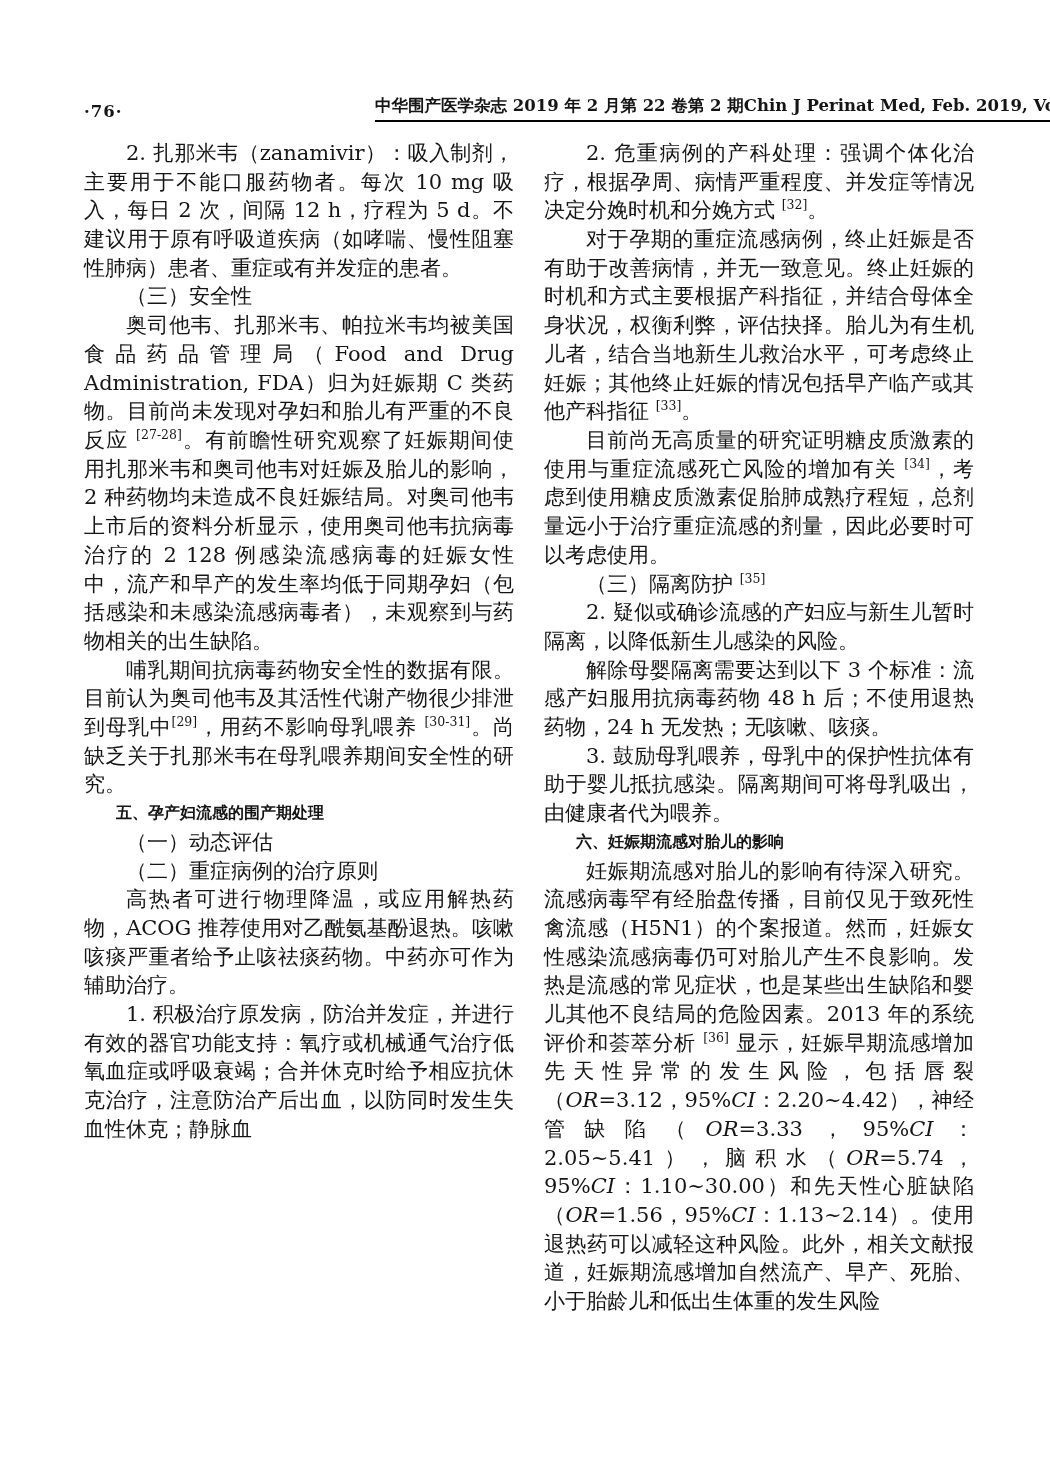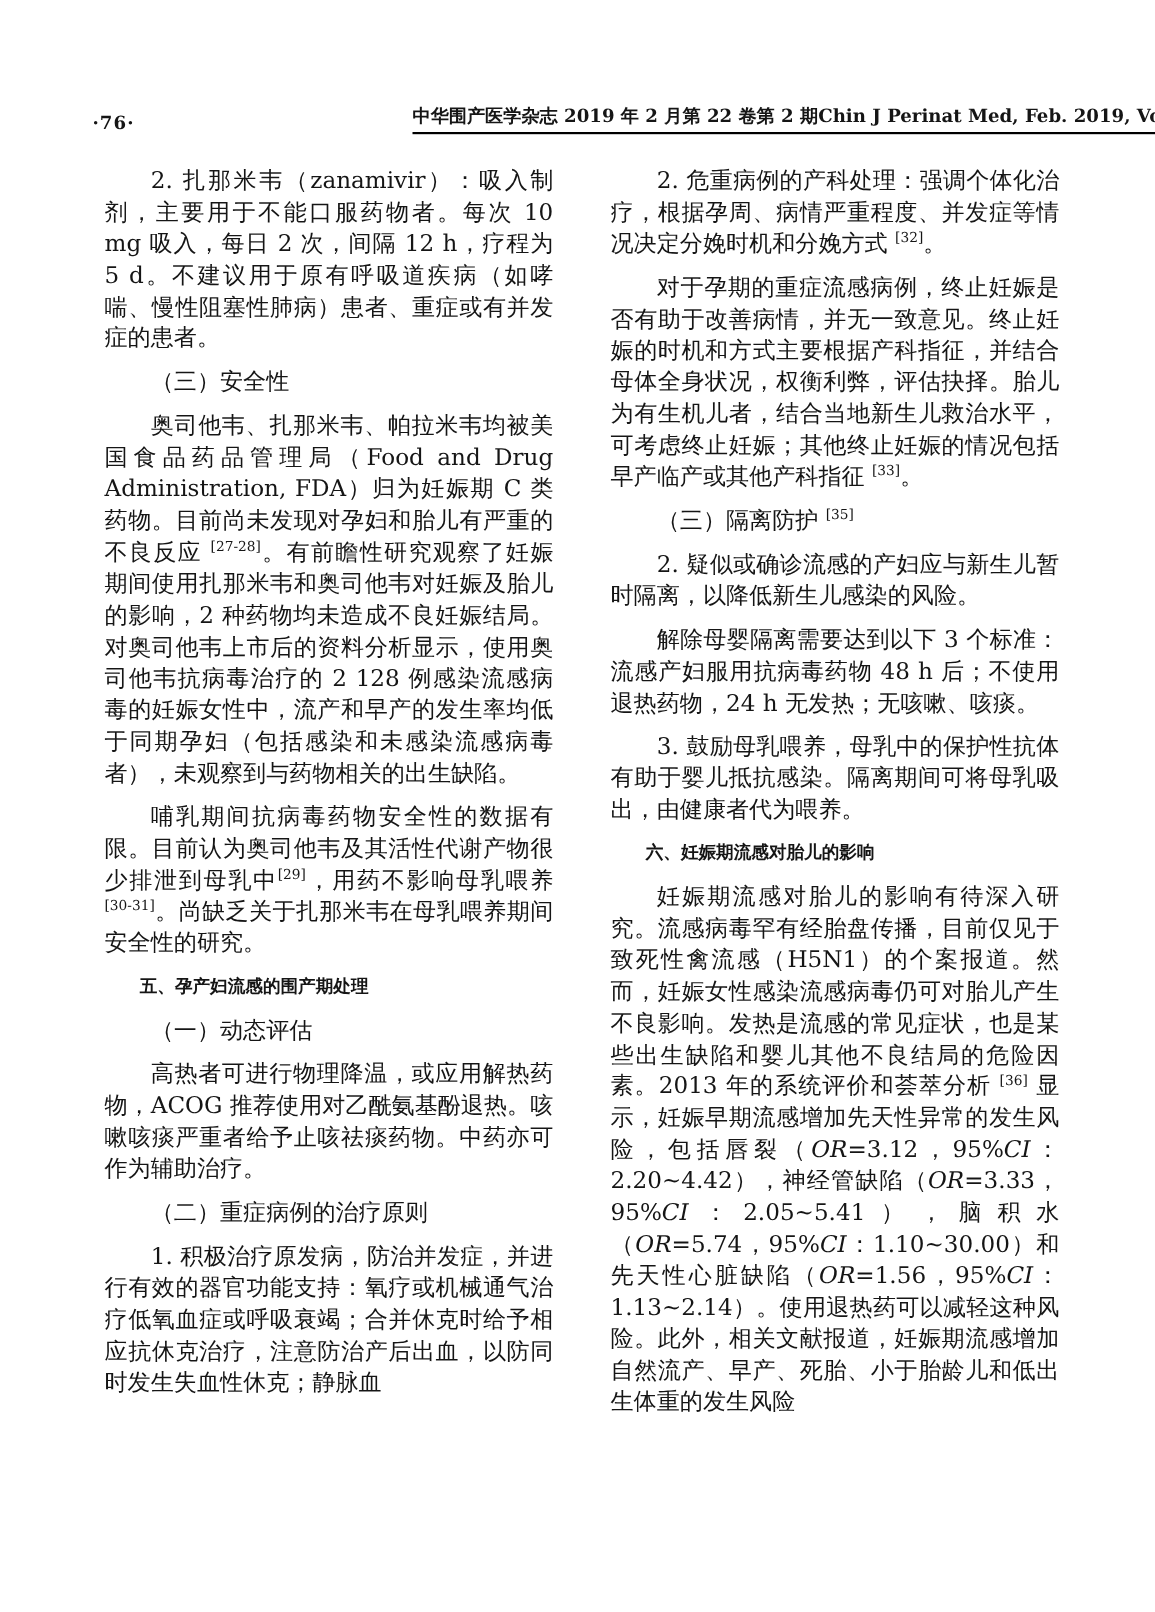--- a/index.html
+++ b/index.html
@@ -48,21 +48,21 @@
     margin-top: 17px;
   }
   .col {
     width: 430px;
     flex: none;
     font-size: 21px;
     line-height: 28.7px;
     text-align: justify;
     text-justify: inter-character;
   }
-  .col p { margin: 11px; }
+  .col p { margin: 0; }
   .indent { text-indent: 2em; }
   .heading {
     font-family: "DejaVu Sans", "Liberation Sans", sans-serif;
     font-weight: bold;
     font-size: 16px;
   }
   sup {
     font-size: 12.5px;
     line-height: 0;
     vertical-align: super;
@@ -81,27 +81,28 @@
     </span>
   </div>
   <div class="columns">
     <div class="col">
         <p class="body indent"><span>2. 扎那米韦（zanamivir）：吸入制剂，主要用于不能口服药物者。每次 10 mg 吸入，每日 2 次，间隔 12 h，疗程为 5 d。不建议用于原有呼吸道疾病（如哮喘、慢性阻塞性肺病）患者、重症或有并发症的患者。</span></p>
         <p class="body indent"><span>（三）安全性</span></p>
         <p class="body indent"><span>奥司他韦、扎那米韦、帕拉米韦均被美国食品药品管理局（Food and Drug Administration, FDA）归为妊娠期 C 类药物。目前尚未发现对孕妇和胎儿有严重的不良反应 </span><sup>[27-28]</sup><span>。有前瞻性研究观察了妊娠期间使用扎那米韦和奥司他韦对妊娠及胎儿的影响，2 种药物均未造成不良妊娠结局。对奥司他韦上市后的资料分析显示，使用奥司他韦抗病毒治疗的 2 128 例感染流感病毒的妊娠女性中，流产和早产的发生率均低于同期孕妇（包括感染和未感染流感病毒者），未观察到与药物相关的出生缺陷。</span></p>
         <p class="body indent"><span>哺乳期间抗病毒药物安全性的数据有限。目前认为奥司他韦及其活性代谢产物很少排泄到母乳中</span><sup>[29]</sup><span>，用药不影响母乳喂养 </span><sup>[30-31]</sup><span>。尚缺乏关于扎那米韦在母乳喂养期间安全性的研究。</span></p>
         <p class="heading indent"><span>五、孕产妇流感的围产期处理</span></p>
         <p class="body indent"><span>（一）动态评估</span></p>
+        <p class="body indent"><span>（二）重症病例的治疗原则</span></p>
         <p class="body indent"><span>高热者可进行物理降温，或应用解热药物，ACOG 推荐使用对乙酰氨基酚退热。咳嗽咳痰严重者给予止咳祛痰药物。中药亦可作为辅助治疗。</span></p>
-        <p class="body indent"><span>（二）重症病例的治疗原则</span></p>
         <p class="body indent"><span>1. 积极治疗原发病，防治并发症，并进行有效的器官功能支持：氧疗或机械通气治疗低氧血症或呼吸衰竭；合并休克时给予相应抗休克治疗，注意防治产后出血，以防同时发生失血性休克；静脉血</span></p>
       </div>
     <div class="col">
         <p class="body indent"><span>2. 危重病例的产科处理：强调个体化治疗，根据孕周、病情严重程度、并发症等情况决定分娩时机和分娩方式 </span><sup>[32]</sup><span>。</span></p>
         <p class="body indent"><span>对于孕期的重症流感病例，终止妊娠是否有助于改善病情，并无一致意见。终止妊娠的时机和方式主要根据产科指征，并结合母体全身状况，权衡利弊，评估抉择。胎儿为有生机儿者，结合当地新生儿救治水平，可考虑终止妊娠；其他终止妊娠的情况包括早产临产或其他产科指征 </span><sup>[33]</sup><span>。</span></p>
+        <p class="body indent"><span>目前尚无高质量的研究证明糖皮质激素的使用与重症流感死亡风险的增加有关 </span><sup>[34]</sup><span>，考虑到使用糖皮质激素促胎肺成熟疗程短，总剂量远小于治疗重症流感的剂量，因此必要时可以考虑使用。</span></p>
         <p class="body indent"><span>（三）隔离防护 </span><sup>[35]</sup></p>
         <p class="body indent"><span>2. 疑似或确诊流感的产妇应与新生儿暂时隔离，以降低新生儿感染的风险。</span></p>
         <p class="body indent"><span>解除母婴隔离需要达到以下 3 个标准：流感产妇服用抗病毒药物 48 h 后；不使用退热药物，24 h 无发热；无咳嗽、咳痰。</span></p>
         <p class="body indent"><span>3. 鼓励母乳喂养，母乳中的保护性抗体有助于婴儿抵抗感染。隔离期间可将母乳吸出，由健康者代为喂养。</span></p>
         <p class="heading indent"><span>六、妊娠期流感对胎儿的影响</span></p>
         <p class="body indent"><span>妊娠期流感对胎儿的影响有待深入研究。流感病毒罕有经胎盘传播，目前仅见于致死性禽流感（H5N1）的个案报道。然而，妊娠女性感染流感病毒仍可对胎儿产生不良影响。发热是流感的常见症状，也是某些出生缺陷和婴儿其他不良结局的危险因素。2013 年的系统评价和荟萃分析 </span><sup>[36]</sup><span> 显示，妊娠早期流感增加先天性异常的发生风险，包括唇裂（</span><i>OR</i><span>=3.12，95%</span><i>CI</i><span>：2.20~4.42），神经管缺陷（</span><i>OR</i><span>=3.33，95%</span><i>CI</i><span>：2.05~5.41），脑积水（</span><i>OR</i><span>=5.74，95%</span><i>CI</i><span>：1.10~30.00）和先天性心脏缺陷（</span><i>OR</i><span>=1.56，95%</span><i>CI</i><span>：1.13~2.14）。使用退热药可以减轻这种风险。此外，相关文献报道，妊娠期流感增加自然流产、早产、死胎、小于胎龄儿和低出生体重的发生风险 </span></p>
       </div>
   </div>
 </div>
 

